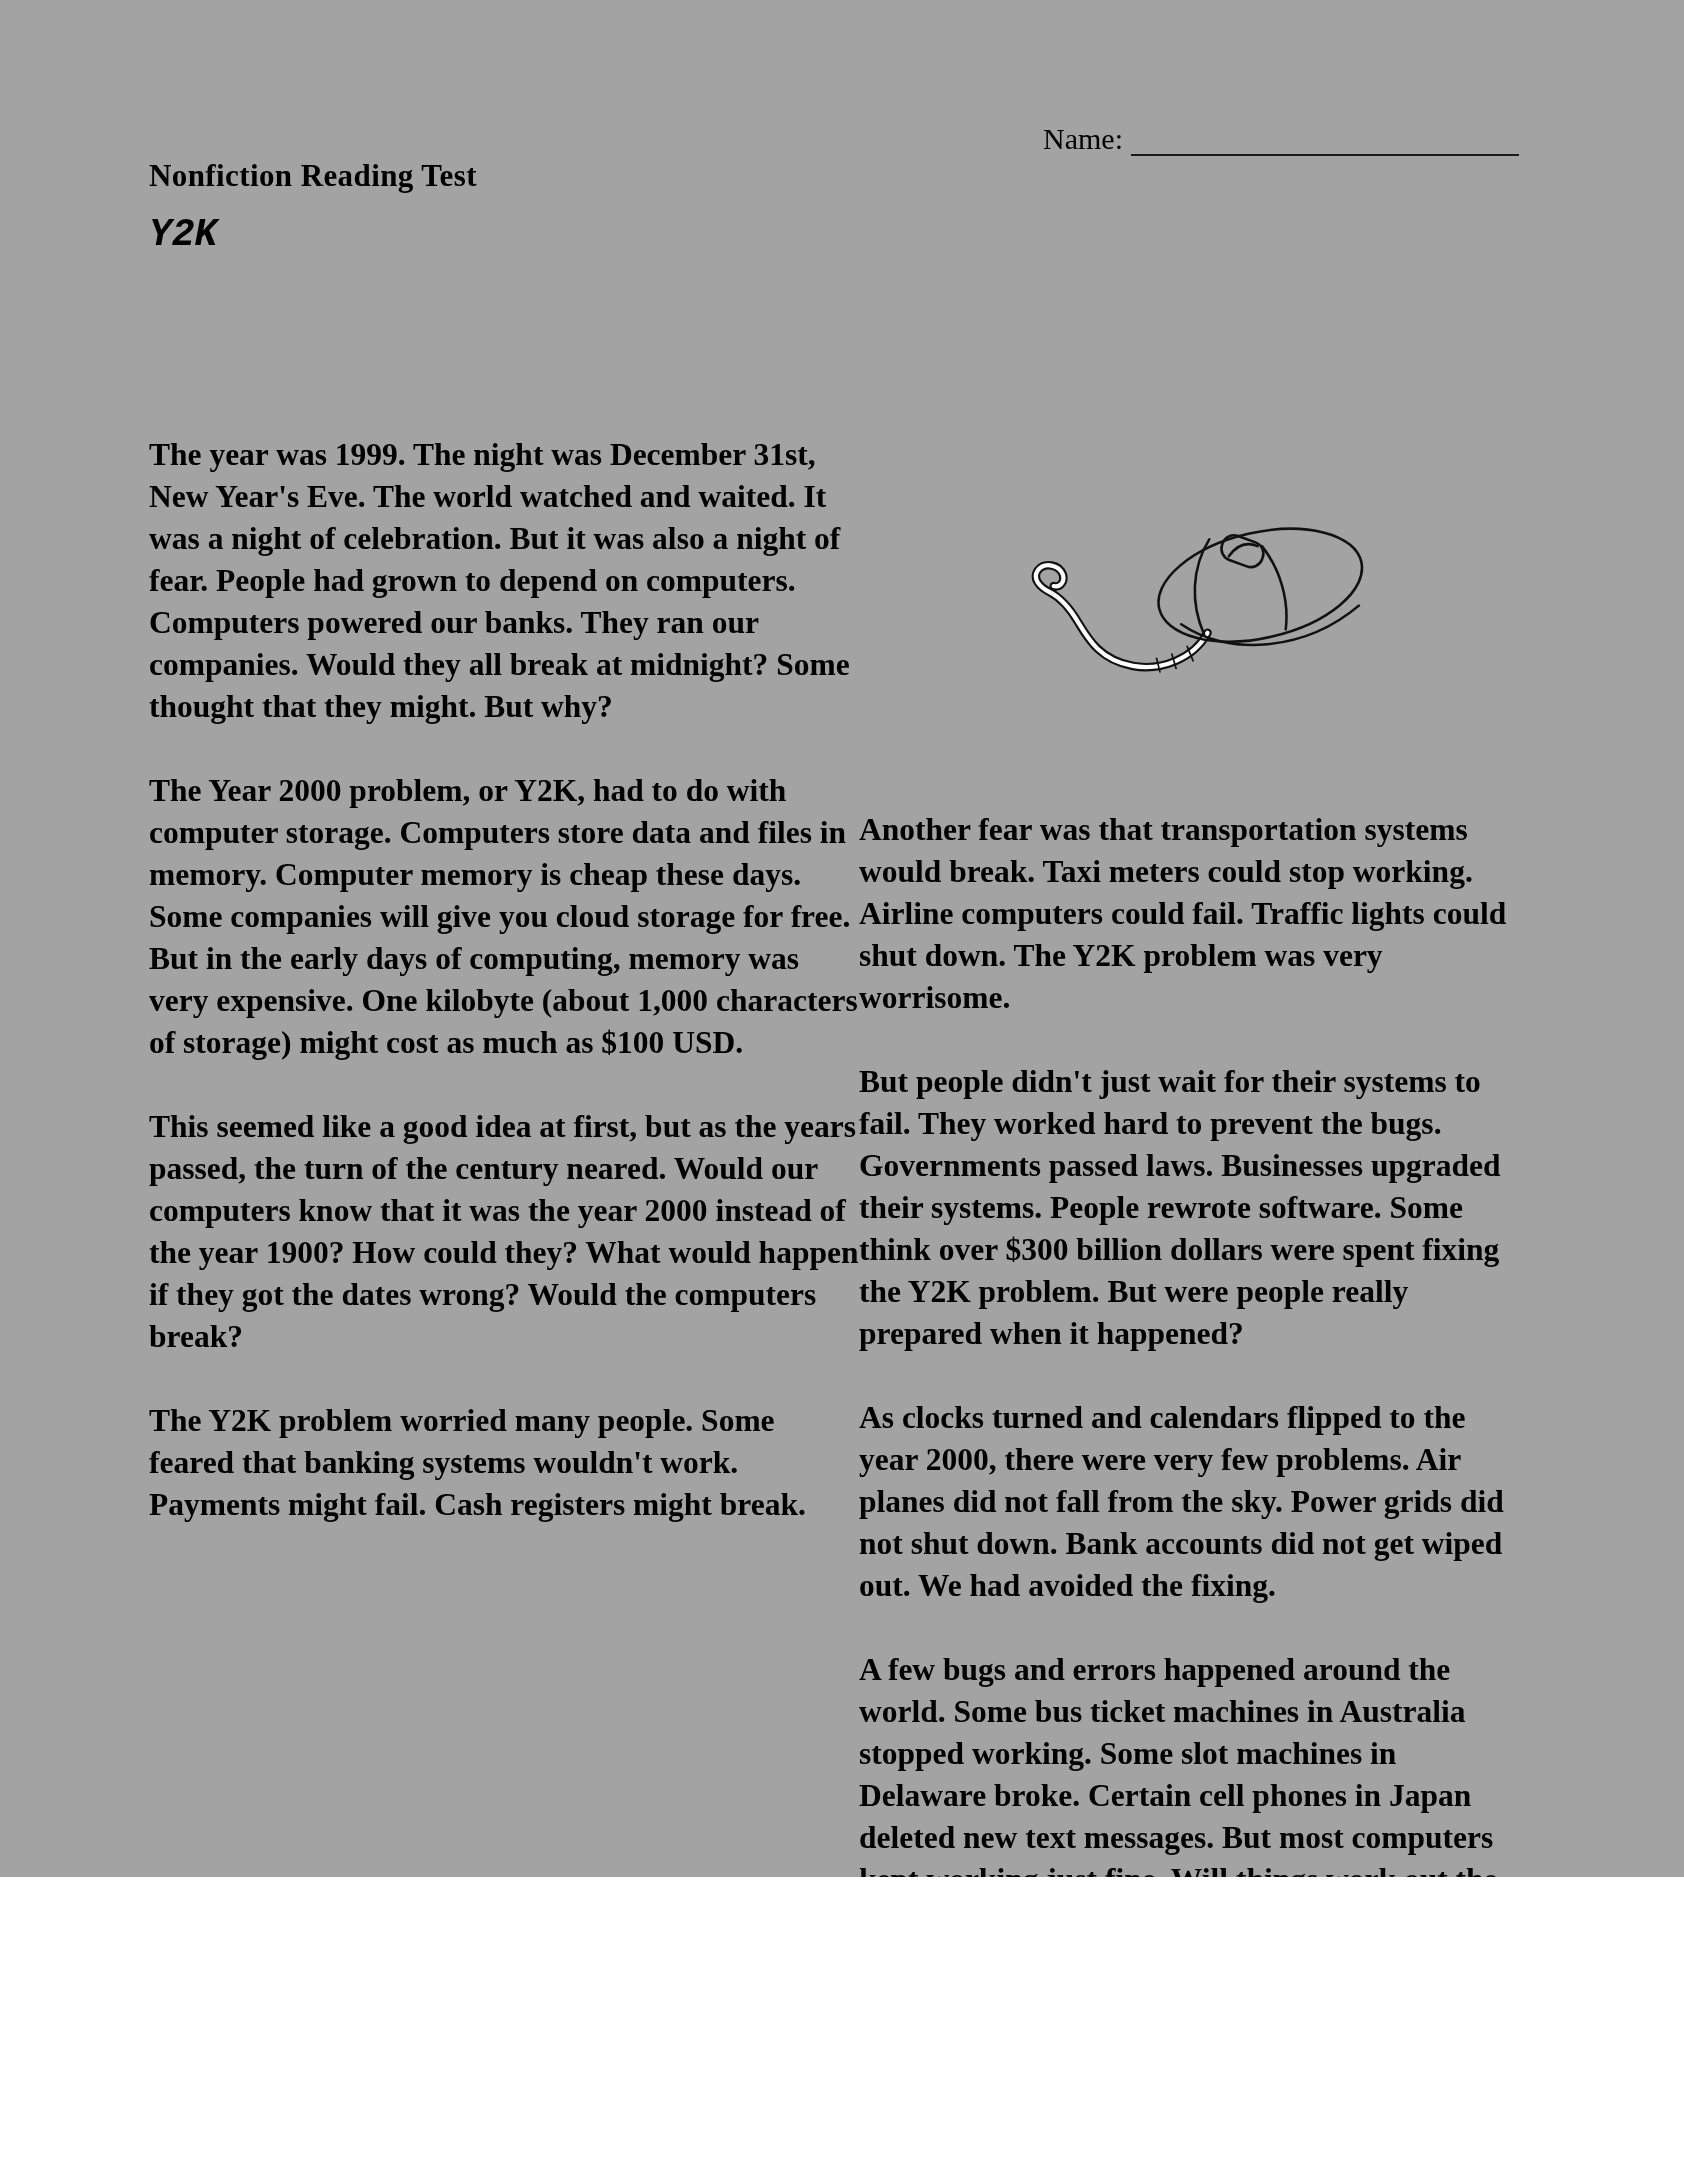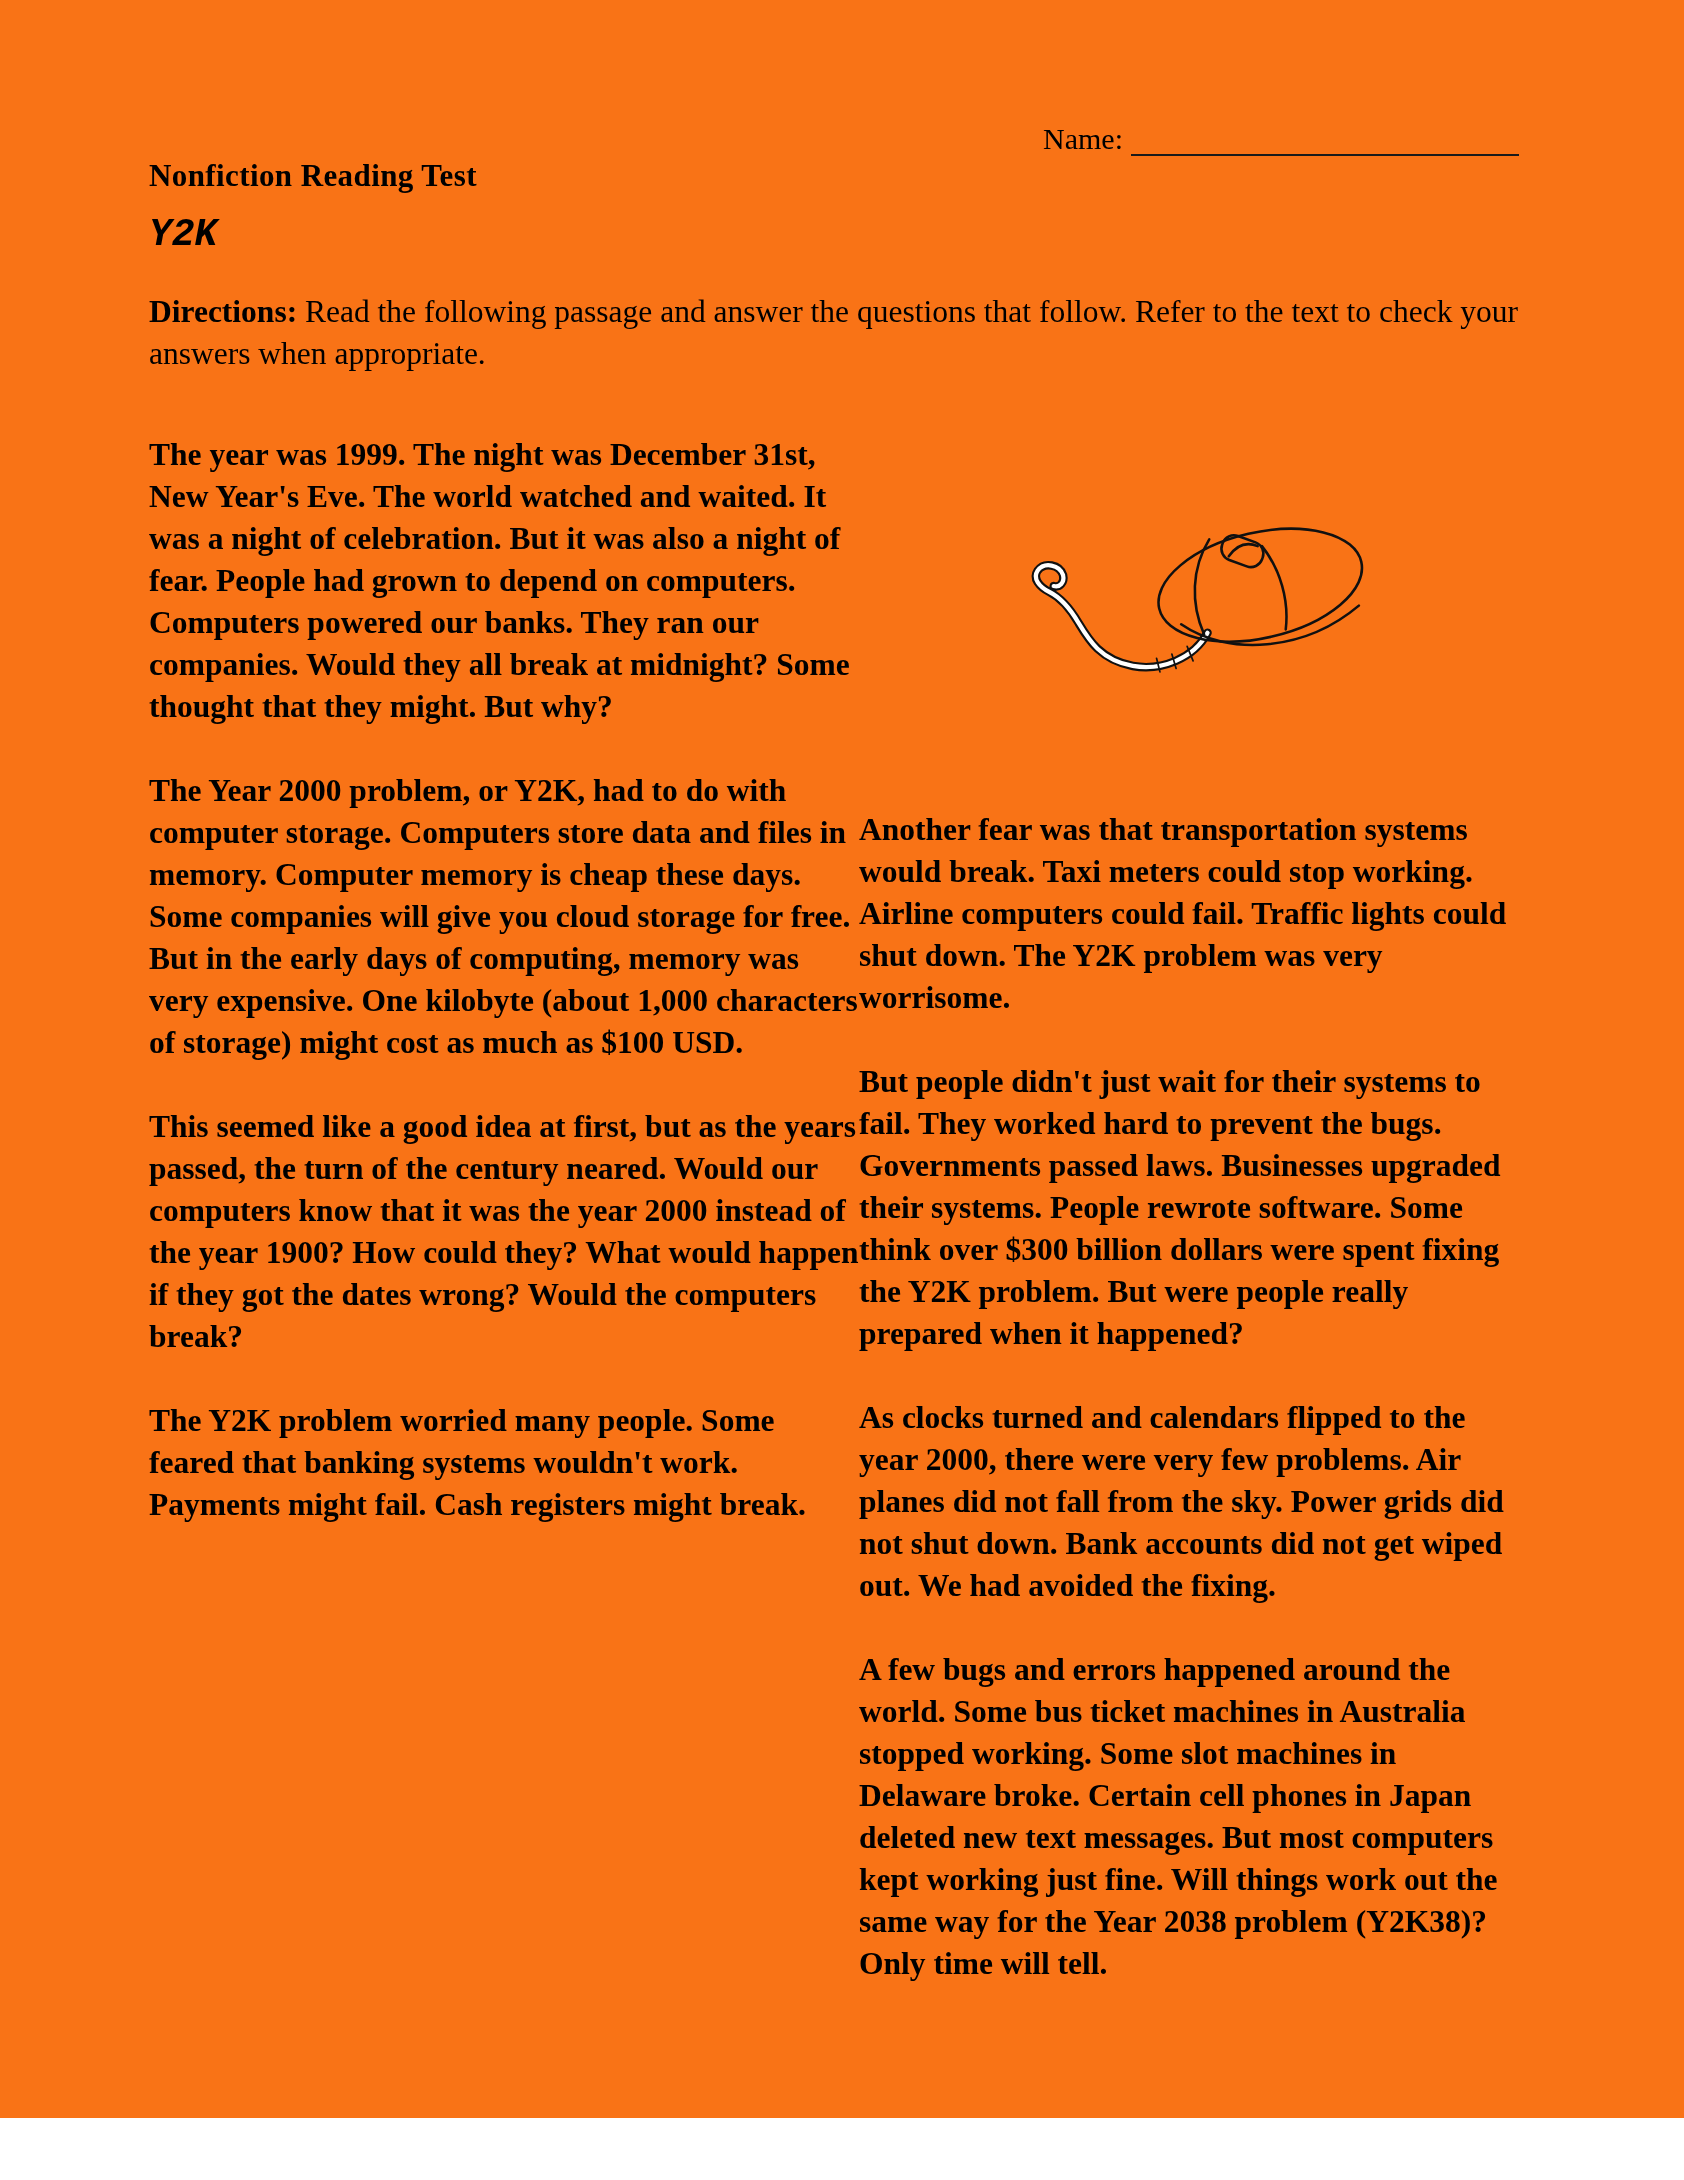--- a/index.html
+++ b/index.html
@@ -3,22 +3,22 @@
 <meta charset="utf-8">
 <style>
   html, body {
     margin: 0;
     padding: 0;
     background: #ffffff;
   }
   .page {
     position: relative;
     width: 1685px;
-    height: 2118px;
-    background: #f97316;
+    height: 1877px;
+    background: #a3a3a3;
     color: #000000;
     font-family: "Liberation Serif", "DejaVu Serif", serif;
     overflow: hidden;
   }
   .name-block {
     position: absolute;
     left: 1043px;
     top: 122px;
     font-size: 30px;
     white-space: nowrap;
@@ -102,21 +102,20 @@
 
 <div class="page">
 
   <div class="name-block">
     <span>Name:</span><span class="name-line"></span>
   </div>
 
   <h1 class="page-title">Nonfiction Reading Test</h1>
   <h2 class="page-subtitle">Y2K</h2>
 
-  <p class="directions"><b>Directions:</b><span> Read the following passage and answer the questions that follow. Refer to the text to check your answers when appropriate.</span></p>
 
   <svg class="mouse-art" viewBox="0 0 470 240" xmlns="http://www.w3.org/2000/svg">
 
     <path class="cord-outer" d="M 238 168 C 222 198, 184 213, 150 207 C 112 200, 98 176, 86 156 C 76 139, 64 126, 52 120 C 40 114, 32 104, 38 95 C 46 84, 64 88, 68 100 C 70 109, 64 115, 57 113"></path>
     <path class="cord-inner" d="M 238 168 C 222 198, 184 213, 150 207 C 112 200, 98 176, 86 156 C 76 139, 64 126, 52 120 C 40 114, 32 104, 38 95 C 46 84, 64 88, 68 100 C 70 109, 64 115, 57 113"></path>
 
     <path class="rib" d="M 214 184 l 7 17"></path>
     <path class="rib" d="M 196 193 l 5 17"></path>
     <path class="rib" d="M 178 198 l 4 16"></path>
 

